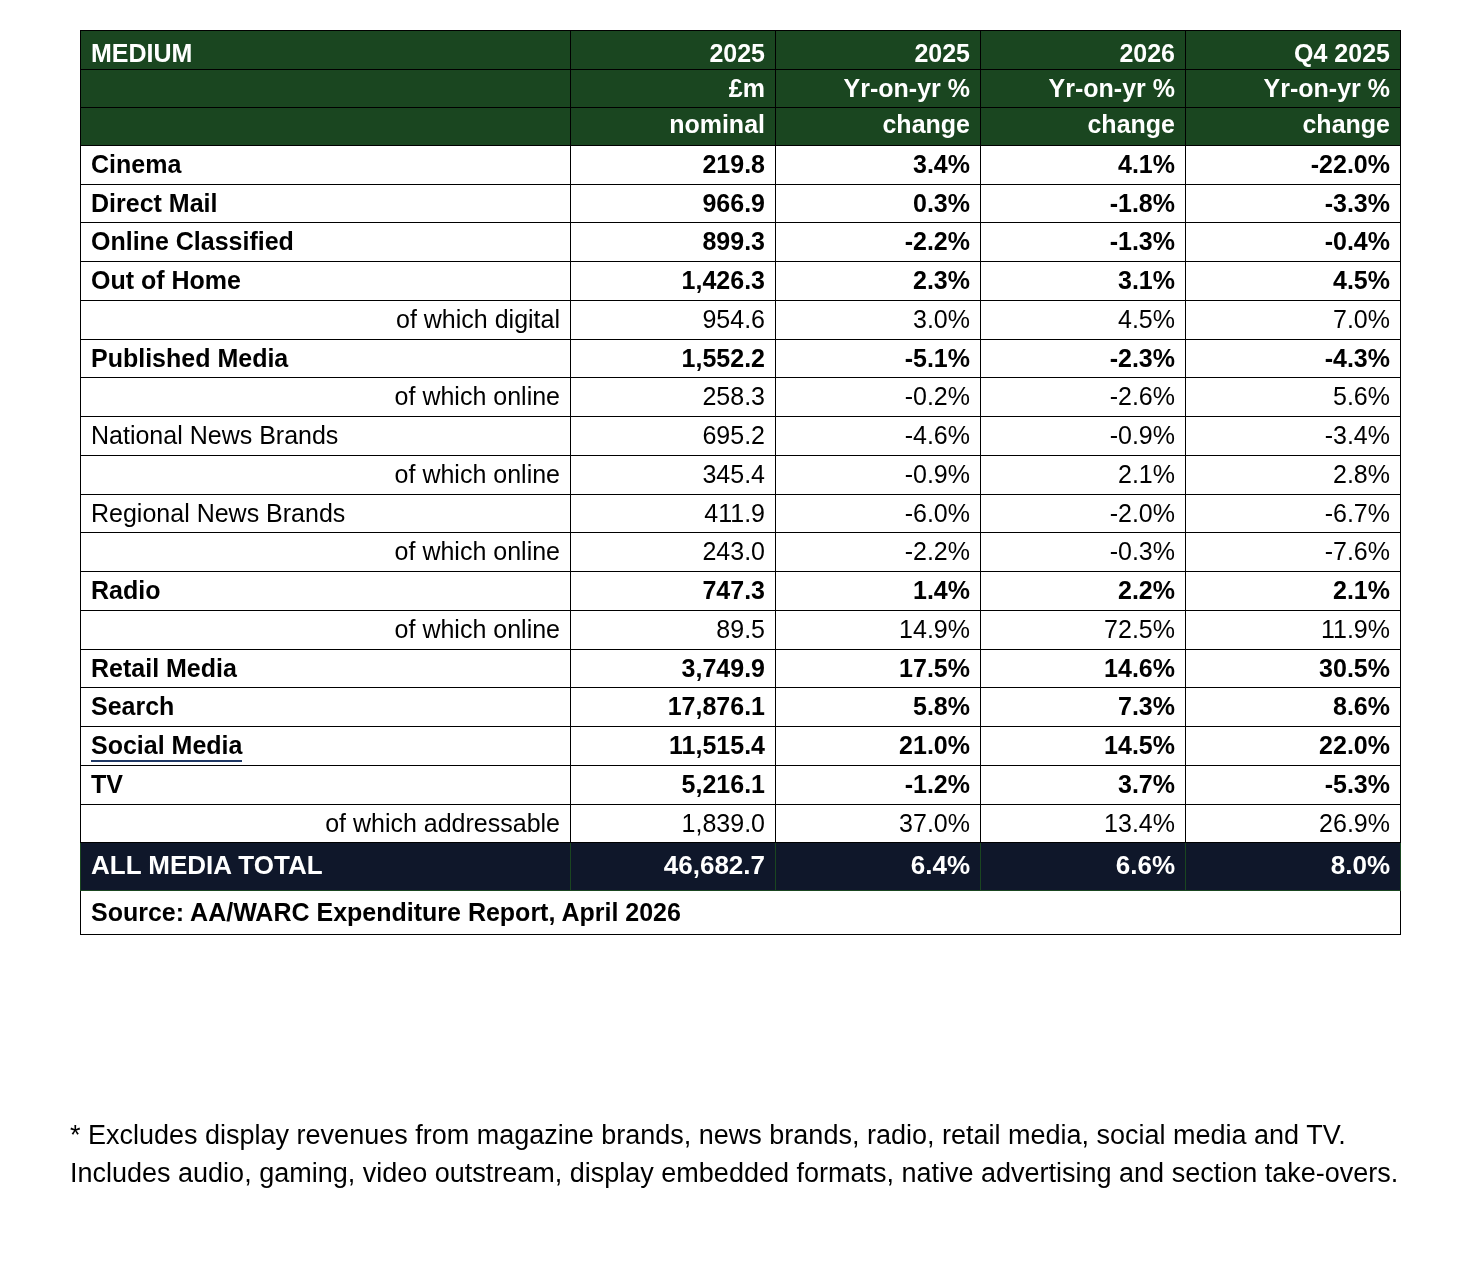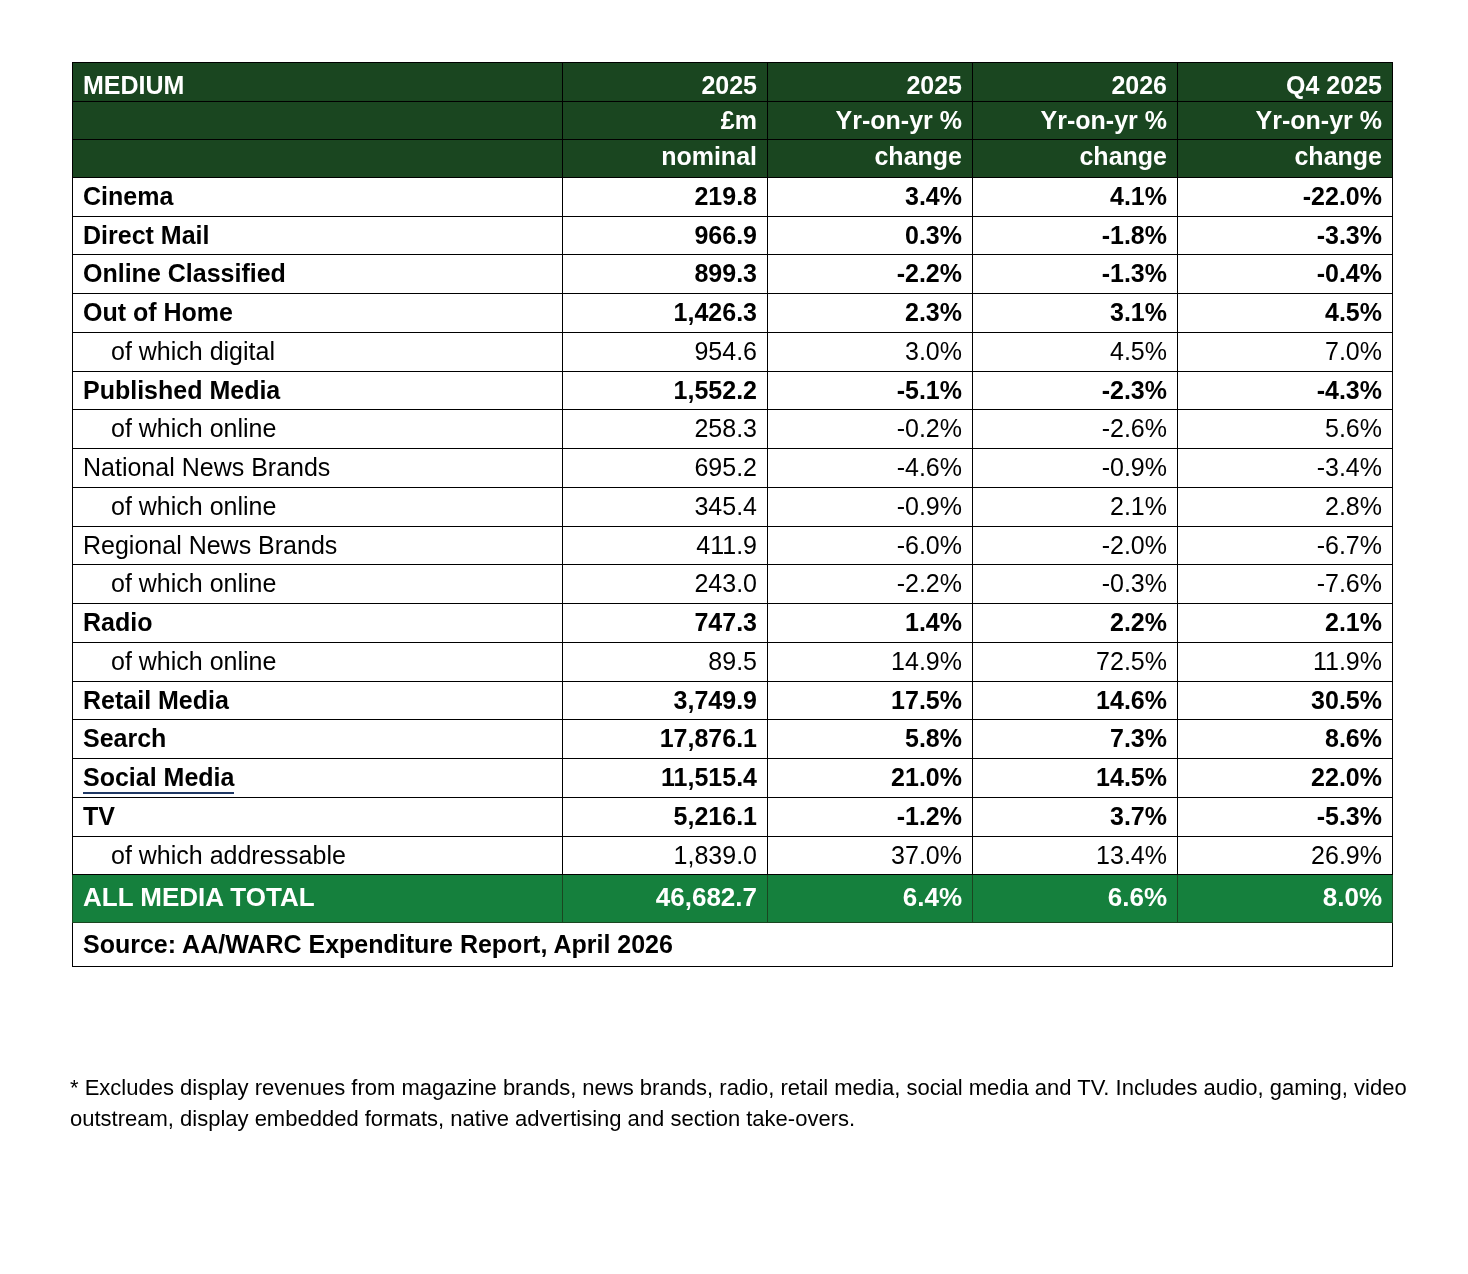--- a/index.html
+++ b/index.html
@@ -9,24 +9,23 @@
   }
   body {
     width: 1468px;
     height: 1274px;
     font-family: "Liberation Sans", sans-serif;
     color: #000000;
     overflow: hidden;
   }
   #sheet {
     position: absolute;
-    left: 72px;
+    left: 80px;
     top: 30px;
     width: 1320px;
-    margin-top: 32px;
   }
   table.data {
     border-collapse: collapse;
     table-layout: fixed;
     width: 1320px;
   }
   table.data col.c0 { width: 490px; }
   table.data col.c1 { width: 205px; }
   table.data col.c2 { width: 205px; }
   table.data col.c3 { width: 205px; }
@@ -59,51 +58,51 @@
   thead tr.hdr-row3 th { padding-top: 1px; padding-bottom: 4px; }
 
   tbody td {
     background: #ffffff;
     text-align: right;
   }
   tbody td.label {
     text-align: left;
   }
   tr.bold td { font-weight: bold; }
-  tr.sub td.label { padding-left: 38px; font-weight: normal; }
+  tr.sub td.label { padding-left: 38px; font-weight: normal; text-align: right; }
   tr.plain td { font-weight: normal; }
 
   td.underline-label span.u {
     border-bottom: 2.5px solid #1f3864;
     padding-bottom: 1px;
   }
 
   tr.total td {
-    background: #15803d;
+    background: #0f172a;
     color: #ffffff;
     font-weight: bold;
     border-color: #1a4620;
     height: 48px;
     font-size: 26px;
   }
   tr.total td.label {
     text-align: left;
   }
   tr.source td {
     text-align: left;
     font-weight: bold;
     font-size: 25px;
     height: 44px;
   }
   .footnote {
     position: absolute;
     left: 70px;
-    top: 1072px;
+    top: 1116px;
     width: 1340px;
-    font-size: 22px;
+    font-size: 27px;
     line-height: 1.42;
     color: #000000;
   }
 </style>
 </head>
 <body>
 
 <div id="sheet">
   <table class="data">
     <colgroup>

